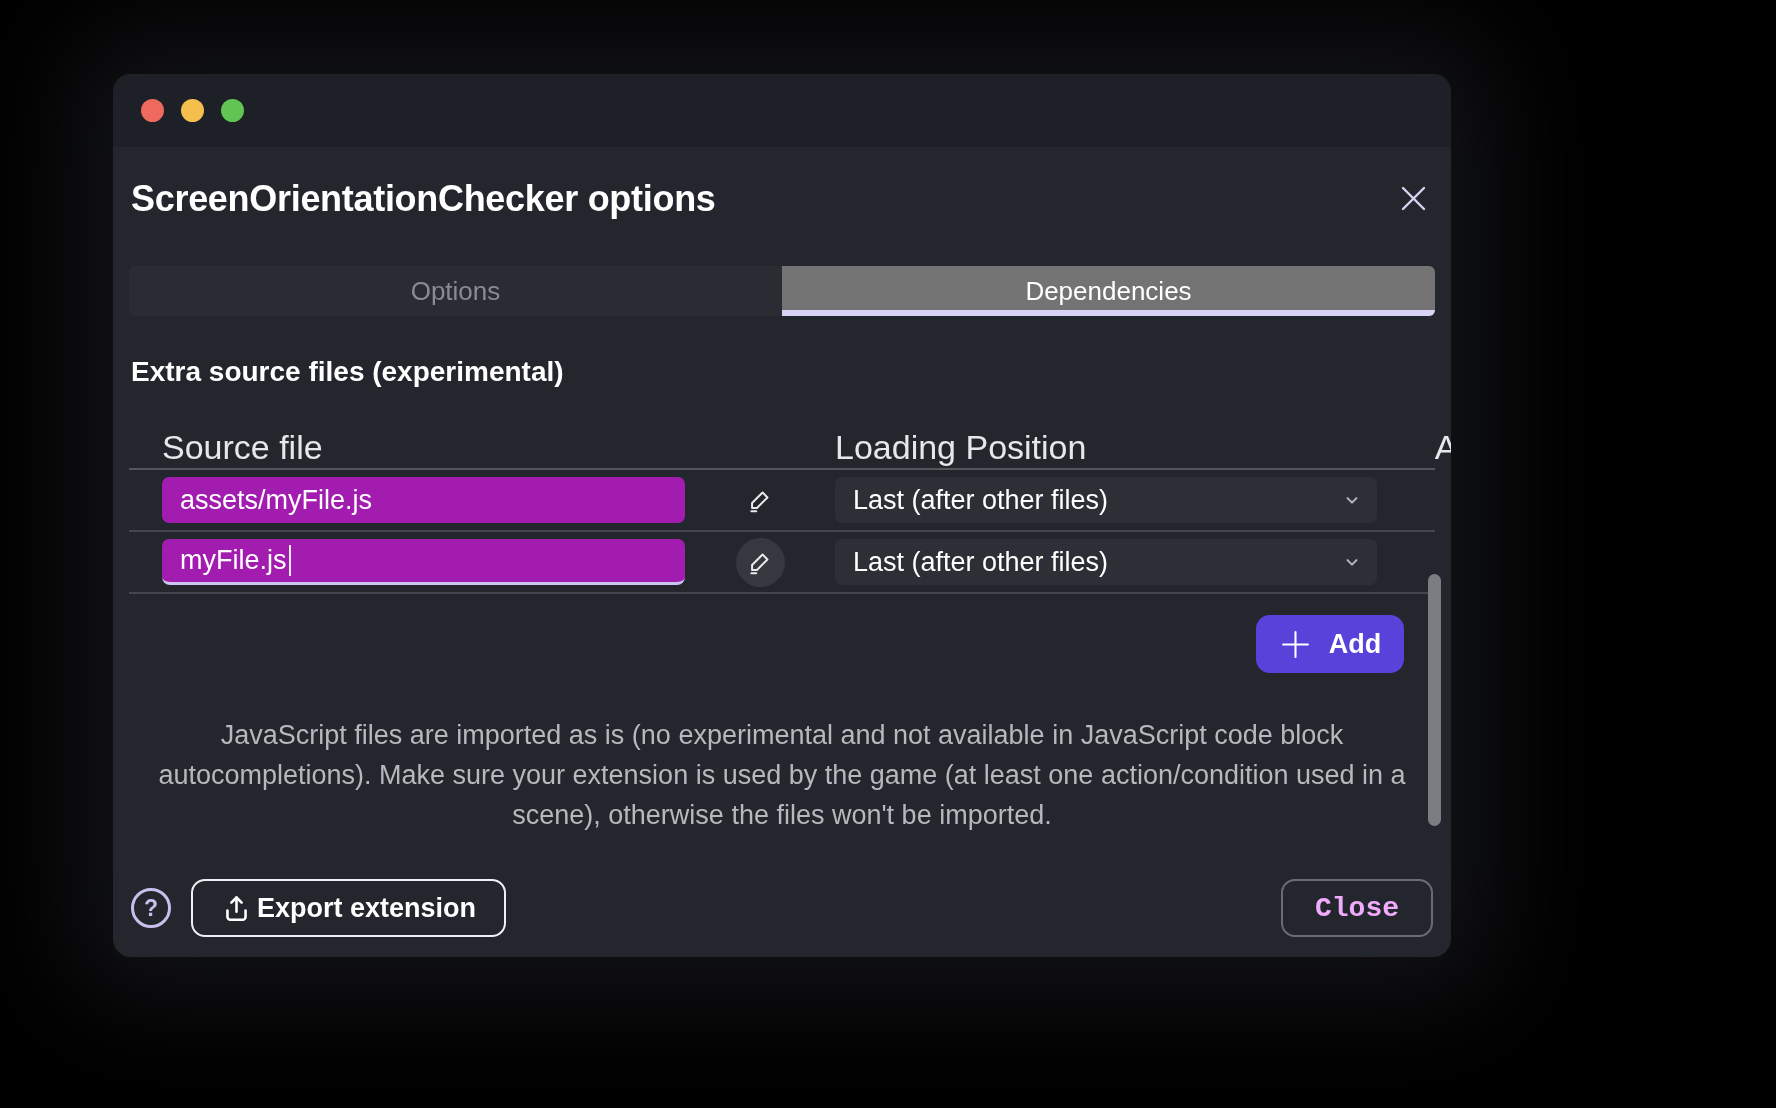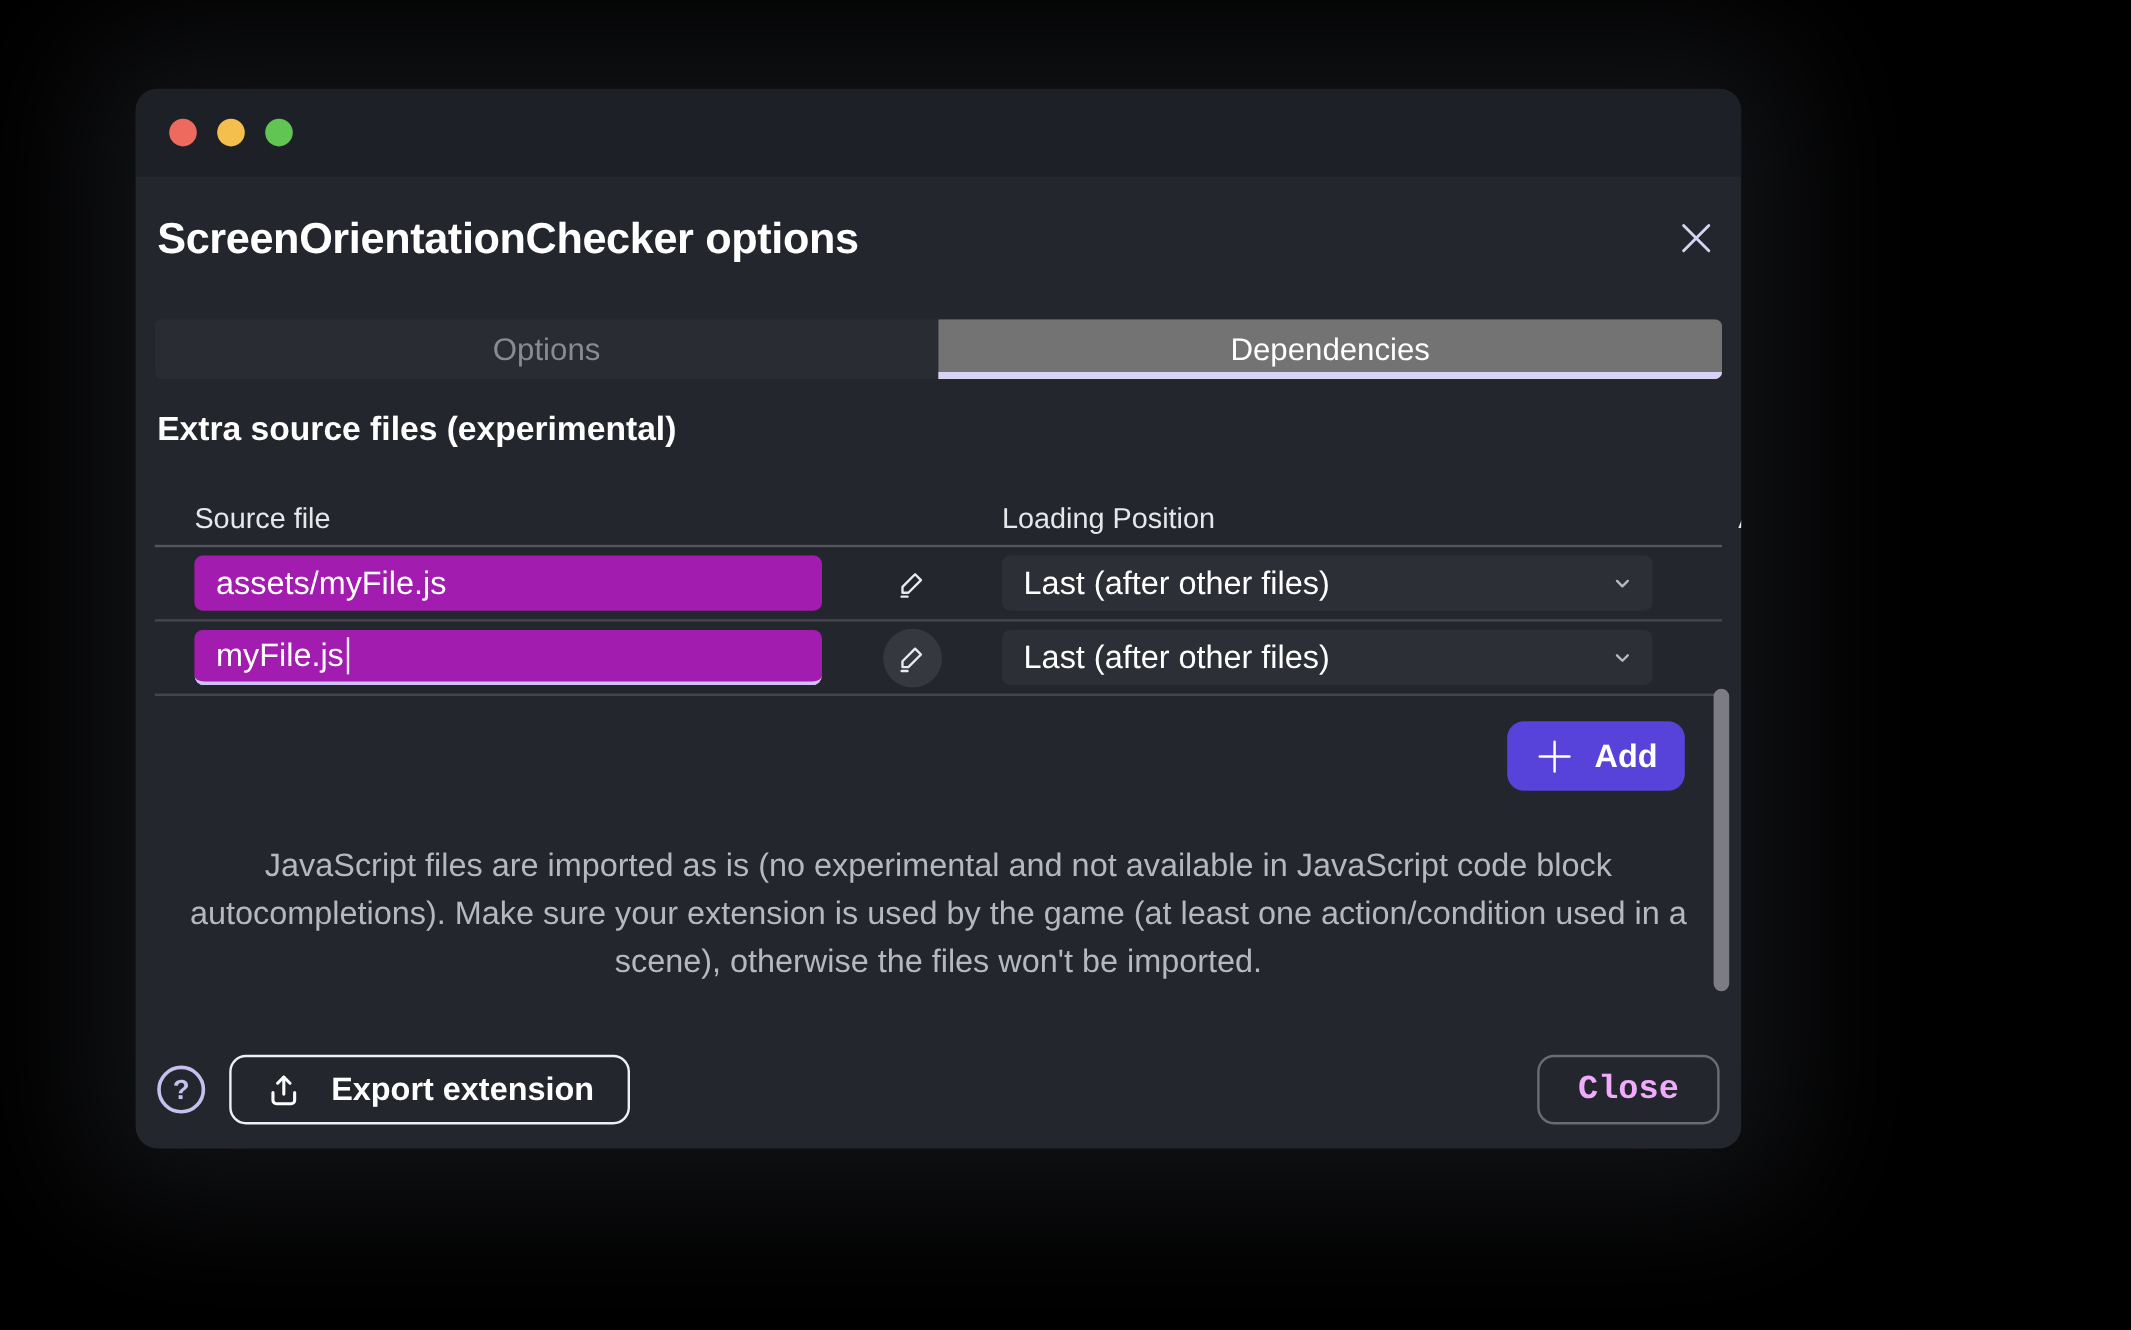--- a/index.html
+++ b/index.html
@@ -31,27 +31,27 @@
               align-items:center; justify-content:center; padding:6px; }
 
   
   .tab-bar { margin-top:46px; height:50px; display:flex; border-radius:6px; overflow:hidden; }
   .tab { flex:1; border:none; cursor:pointer; font-family:inherit;
          font-size:26px; font-weight:normal; display:flex; align-items:center; justify-content:center; }
   .tab.inactive { background:#2a2c33; color:#898b92; }
   .tab.active   { background:#737373; color:#ffffff; box-shadow:inset 0 -6px 0 #d8d2f4; }
 
   
-  .section-heading { margin-top:26px; font-size:28px; font-weight:bold; color:#fff; padding-left:2px; }
+  .section-heading { margin-top:40px; font-size:28px; font-weight:bold; color:#fff; padding-left:2px; }
 
   
   .table { margin-top:38px; }
   .t-row { display:grid; grid-template-columns:523px 150px 542px 210px;
            padding-left:33px; align-items:center; }
-  .t-head { height:44px; border-bottom:2px solid #55565c; color:#e6e7ea; font-size:24px; }
+  .t-head { height:44px; border-bottom:2px solid #55565c; color:#e6e7ea; font-size:34px; }
   .t-head .col-action { justify-self:center; }
   .data-row { height:62px; border-bottom:2px solid #45464c; }
 
   .text-field { width:523px; height:46px; background:#a21caf; border:none; border-radius:7px;
                 color:#fff; font-size:27px; font-family:inherit; padding:0 18px;
                 display:flex; align-items:center; }
   input.text-field { display:block; }
   .text-field.focused { border-radius:7px 7px 8px 8px; border-bottom:3px solid #ccc5f0; }
   .caret { display:inline-block; width:2px; height:31px; background:#eceef2; margin-left:2px; }
 
@@ -78,21 +78,21 @@
   .note { margin:42px auto 0; max-width:1478px; text-align:center;
           color:#b7b8bd; font-size:27px; line-height:40px; }
 
   
   .footer { margin-top:auto; display:flex; align-items:center; padding:0 2px 4px; }
   .help-btn { width:40px; height:40px; border-radius:50%; border:3px solid #c7c0ec; background:none;
               color:#c7c0ec; font-size:23px; font-weight:bold; cursor:pointer;
               display:flex; align-items:center; justify-content:center; font-family:inherit; }
   .export-btn { margin-left:20px; height:58px; padding:0 28px; background:none; cursor:pointer;
                 border:2.5px solid #f0eff6; border-radius:14px; color:#fff;
-                display:flex; align-items:center; gap:24px;
+                display:flex; align-items:center; gap:5px;
                 font-family:inherit; font-size:27px; font-weight:bold; }
   .close-btn { margin-left:auto; height:58px; padding:4px 32px; background:none; cursor:pointer;
                border:2.5px solid #6b6c73; border-radius:14px; color:#f0abfc;
                font-family:Liberation Mono, monospace; font-size:28px; font-weight:bold; }
 
   
   .scroll-thumb { position:absolute; right:10px; top:500px; width:13px; height:252px;
                   background:#7b7d82; border-radius:7px; }
 
   svg { display:block; }

